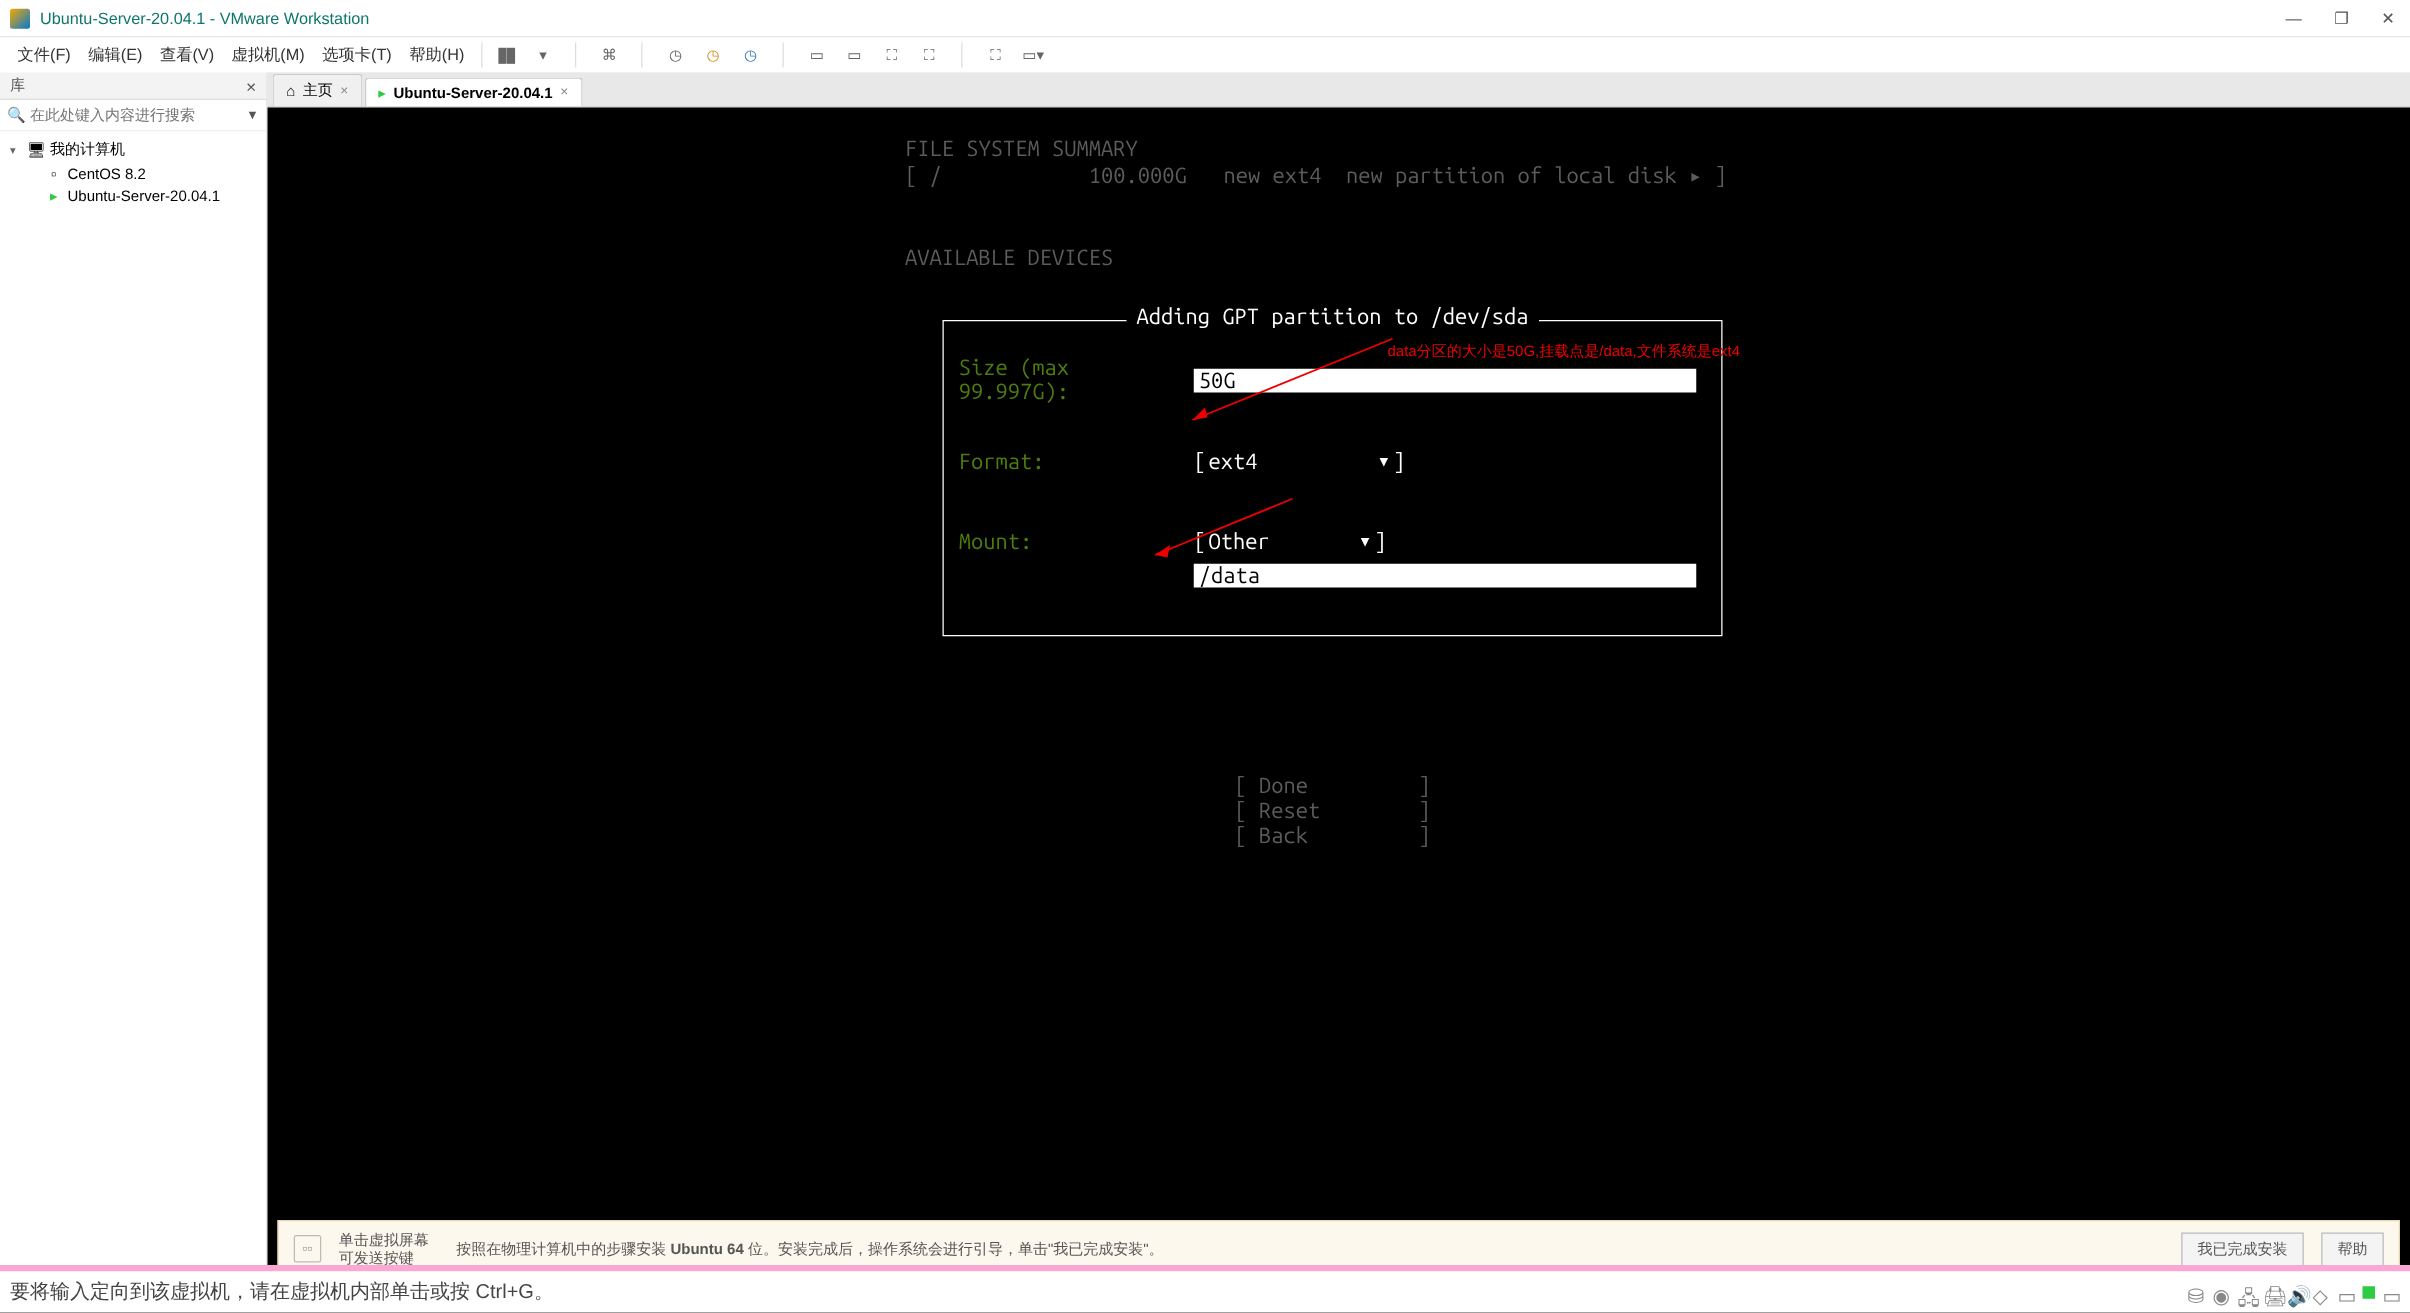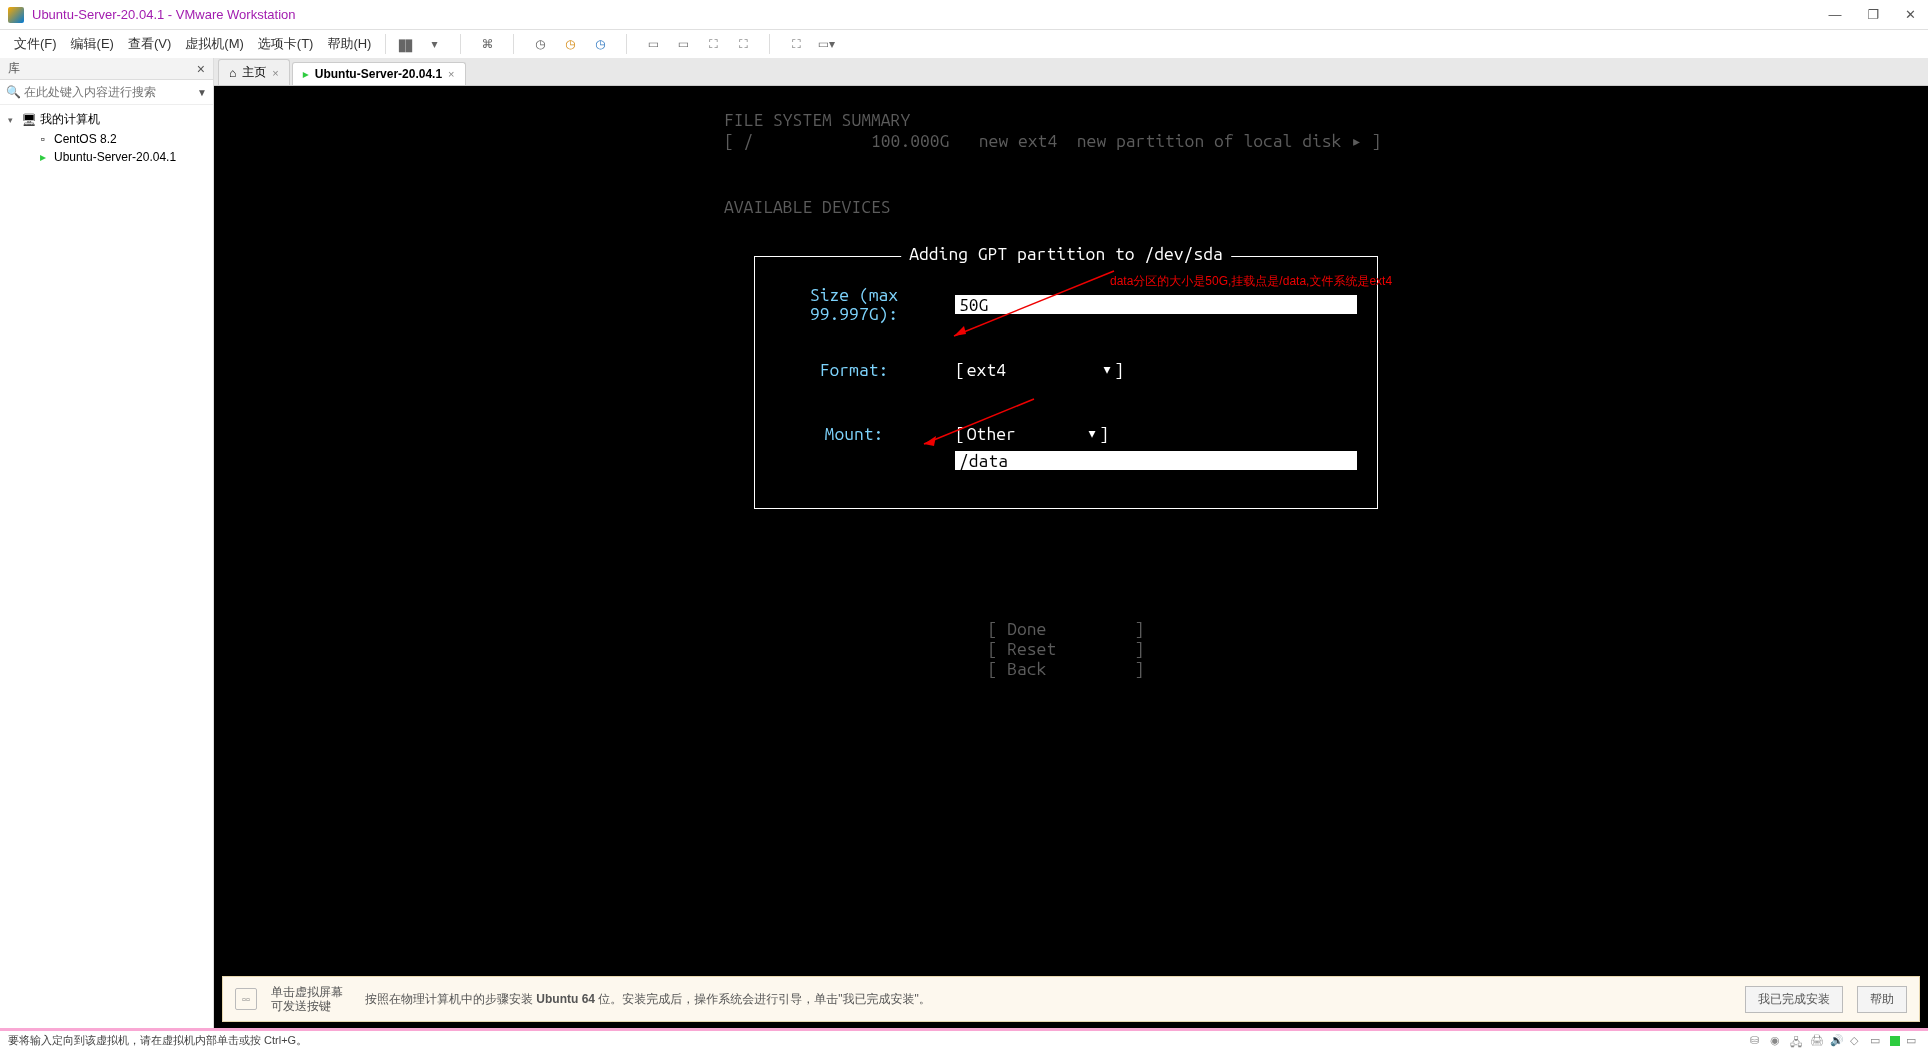--- a/index.html
+++ b/index.html
@@ -1,21 +1,21 @@
 <!DOCTYPE html>
 <html><head>
 <meta charset="utf-8">
 <style>
 * { margin: 0; padding: 0; box-sizing: border-box; }
 body { font-family: "Segoe UI", Tahoma, sans-serif; font-size: 12px; background: #fff; width: 1928px; height: 1050px; overflow: hidden; position: relative; }
 
 
 .titlebar { height: 30px; background: #fff; display: flex; align-items: center; padding: 0 8px; border-bottom: 1px solid #e0e0e0; }
 .titlebar .app-icon { width: 16px; height: 16px; background: linear-gradient(135deg,#f7a800,#0078d4); border-radius: 2px; margin-right: 8px; }
-.titlebar .title { flex: 1; color: #a21caf; font-size: 13px; }
+.titlebar .title { flex: 1; color: #0f766e; font-size: 13px; }
 .titlebar .win-controls { display: flex; gap: 18px; color: #555; font-size: 13px; }
 .titlebar .win-controls span { cursor: pointer; padding: 4px; }
 
 
 .menubar { height: 28px; display: flex; align-items: center; padding: 0 8px; gap: 2px; background: #fff; }
 .menubar .menu-item { padding: 4px 6px; color: #333; font-size: 13px; cursor: pointer; }
 .menubar .sep { width: 1px; height: 20px; background: #ddd; margin: 0 6px; }
 .toolbar-icons { display: flex; align-items: center; gap: 10px; }
 .toolbar-icons .tb { width: 20px; height: 20px; display: flex; align-items: center; justify-content: center; color: #666; cursor: pointer; }
 .pause-icon { color: #f57c00; font-size: 16px; font-weight: bold; letter-spacing: -2px; }
@@ -50,21 +50,21 @@
 .installer { position: absolute; left: 426px; top: 10px; width: 852px; }
 .orange-bar { background: #e95420; color: #fff; display: flex; justify-content: space-between; padding: 4px 16px 4px 90px; height: 30px; align-items: center; }
 .orange-bar .ob-title { }
 .orange-bar .ob-help { }
 .gray-screen { position: relative; padding-top: 8px; }
 .gray-text { color: #5c5c5c; line-height: 1.15; white-space: pre; padding-left: 84px; }
 .section-title { color: #5c5c5c; padding-left: 84px; margin-top: 6px; margin-bottom: 2px; }
 .dialog-box { border: 1px solid #fff; margin: 40px 114px 0 114px; padding: 20px 12px 30px 12px; position: relative; color: #fff; }
 .dialog-title { position: absolute; top: -13px; left: 50%; transform: translateX(-50%); background: #000; padding: 0 8px; color: #fff; white-space: nowrap; }
 .form-row { display: flex; margin: 8px 0; align-items: center; }
-.form-label { width: 188px; text-align: center; color: #7dd3fc; padding-right: 14px; }
+.form-label { width: 188px; text-align: left; color: #4d7c0f; padding-right: 14px; }
 .form-input { background: #fff; color: #000; padding: 0 4px; }
 .form-input.size { width: 402px; }
 .form-input.mount { width: 402px; }
 .form-select { color: #fff; display: flex; align-items: center; }
 .form-select .bracket { }
 .form-select .sel-val { padding: 0 2px; }
 .form-select .arrow { padding: 0 2px; }
 .dialog-buttons { margin-top: 42px; text-align: center; }
 .dlg-btn { display: inline-block; margin: 0; color: #fff; }
 .dlg-btn.create { background: #1aa01a; color: #fff; padding: 0 2px; }
@@ -76,21 +76,21 @@
 .arrow-svg { position: absolute; }
 
 
 .hint-bar { height: 46px; background: #fdf8ee; border: 1px solid #e8d8b0; margin: 6px 8px 6px 222px; display: flex; align-items: center; padding: 0 12px; gap: 14px; font-size: 12px; color: #555; }
 .hint-bar .hint-icon { width: 22px; height: 22px; border: 1px solid #bbb; border-radius: 2px; display: flex; align-items: center; justify-content: center; font-size: 11px; color: #888; text-align: center; }
 .hint-bar .hint-text1 { width: 80px; line-height: 1.2; }
 .hint-bar .hint-main { flex: 1; }
 .hint-bar .hint-btn { border: 1px solid #bbb; background: #f4f4f4; padding: 4px 12px; cursor: pointer; }
 
 
-.statusbar { height: 22px; background: #fff; border-top: 3px solid #f9a8d4; display: flex; align-items: center; padding: 0 8px; font-size: 11px; color: #444; }
+.statusbar { height: 38px; background: #fff; border-top: 5px solid #f9a8d4; display: flex; align-items: center; padding: 0 8px; font-size: 16px; color: #444; }
 .statusbar .status-text { flex: 1; }
 .statusbar .tray { display: flex; gap: 6px; align-items: center; }
 .statusbar .tray-icon { width: 14px; height: 14px; color: #888; }
 .green-square { width: 10px; height: 10px; background: #2ecc40; }
 
 .hint-wrapper { position: absolute; bottom: 22px; left: 0; right: 0; }
 </style>
 </head>
 <body>
 

